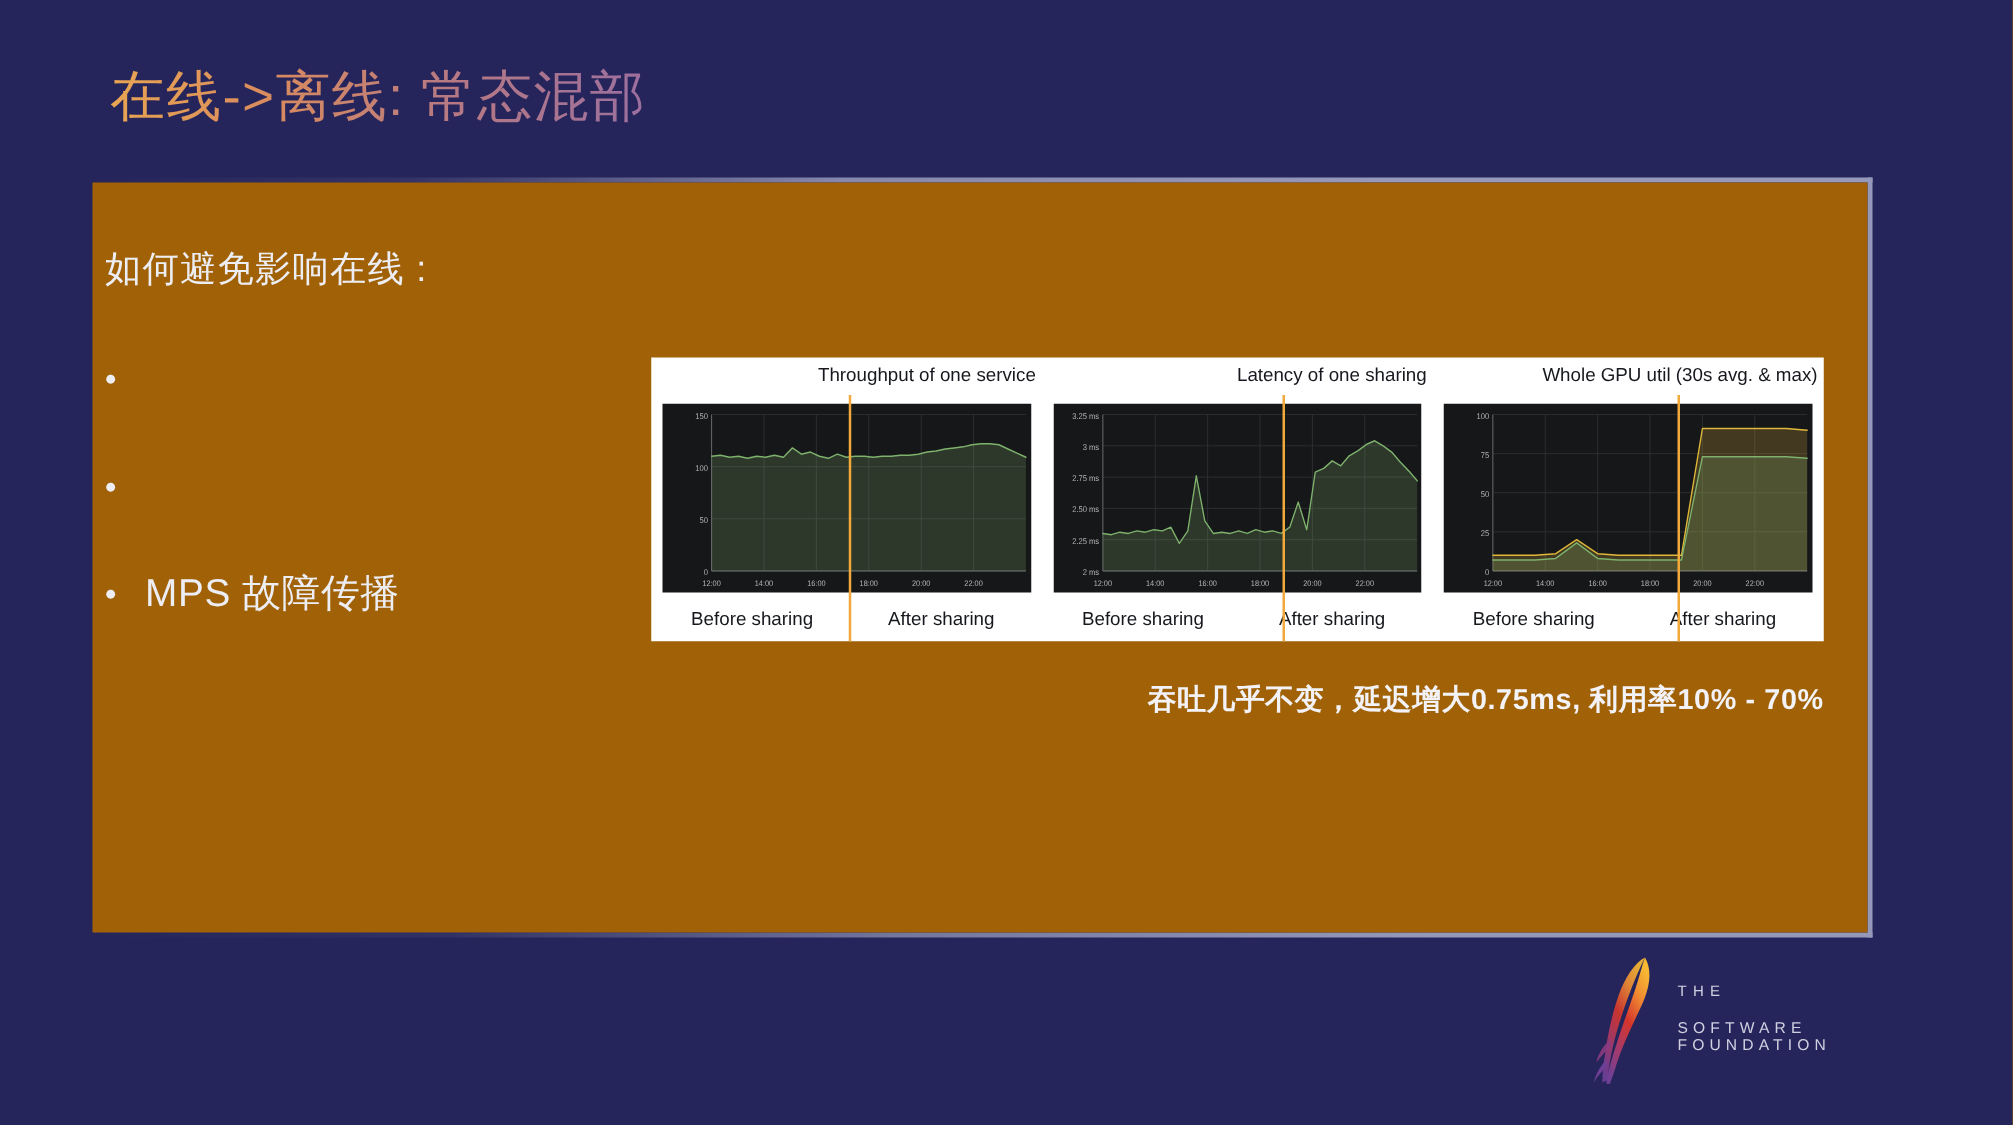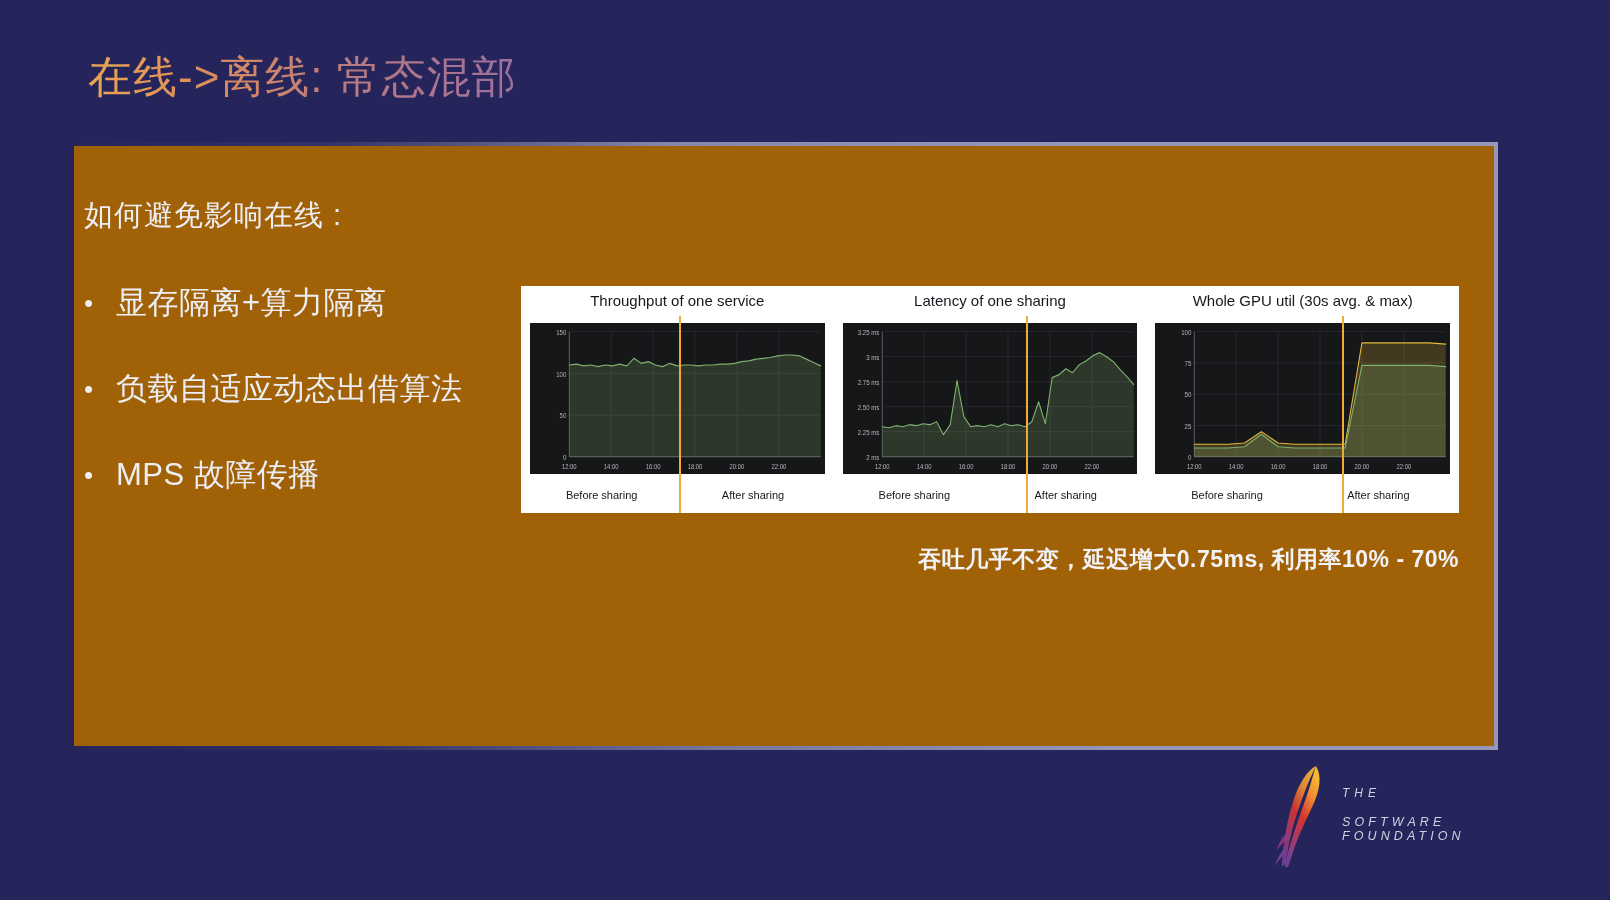--- a/index.html
+++ b/index.html
@@ -92,21 +92,21 @@
     align-items:stretch;
   }
   .panel {
     flex:1 1 0;
     position:relative;
     display:flex;
     flex-direction:column;
     padding:6px 5px 4px 5px;
   }
   .panel-title {
-    text-align:center;
+    text-align:right;
     font-size:15px;
     color:#16181d;
     margin-bottom:14px;
     white-space:nowrap;
   }
   .graph {
     position:relative;
     flex:1 1 auto;
     background:#161719;
     margin:0 4px;
@@ -121,21 +121,21 @@
   }
   .legend-row {
     display:flex;
     margin-top:7px;
     height:28px;
     align-items:center;
   }
   .legend-half {
     flex:1 1 0;
     text-align:center;
-    font-size:11px;
+    font-size:15px;
     color:#16181d;
     white-space:nowrap;
   }
 
   
   #figure-caption {
     position:absolute;
     left:447px; top:398px;
     width:938px;
     text-align:right;
@@ -146,21 +146,20 @@
     white-space:nowrap;
   }
 
   
   #apache-logo {
     position:absolute;
     left:1272px; top:760px;
     width:242px; height:108px;
     display:flex;
     align-items:center;
-    font-style:italic;
   }
   #feather-wrap { width:60px; height:108px; flex:0 0 60px; }
   #logo-text { margin-left:6px; }
   #logo-the {
     color:#cfd0e0;
     font-size:12px;
     letter-spacing:5px;
     margin-left:4px;
     margin-bottom:-2px;
   }
@@ -199,26 +198,24 @@
   <div id="frame-right-rule"></div>
   <div id="frame-bottom-rule"></div>
 
   <div id="frame-inner">
 
     <div id="left-column">
       <div id="intro-line">如何避免影响在线 :</div>
 
       <div class="bullet-row">
         <span class="bullet-dot">•</span>
-        <span class="bullet-text">显存隔离+算力隔离</span>
       </div>
 
       <div class="bullet-row">
         <span class="bullet-dot">•</span>
-        <span class="bullet-text">负载自适应动态出借算法</span>
       </div>
 
       <div class="bullet-row">
         <span class="bullet-dot">•</span>
         <span class="bullet-text">MPS 故障传播</span>
       </div>
     </div>
 
     <div id="figure-card">
 

